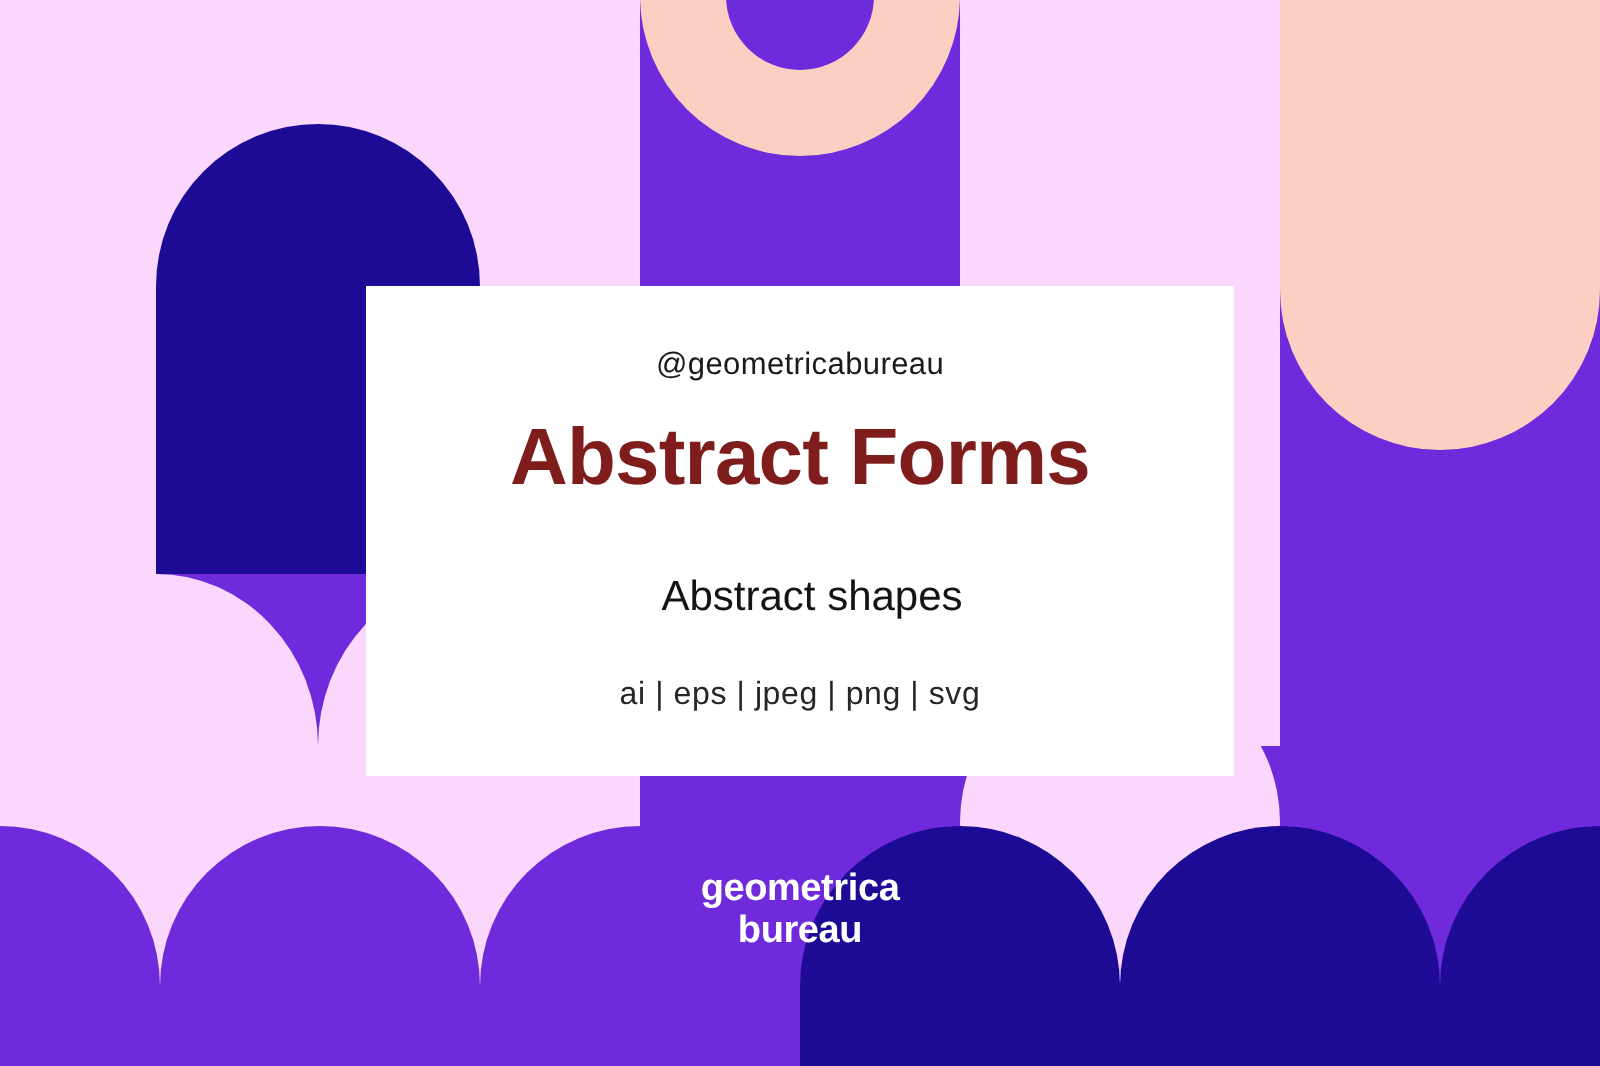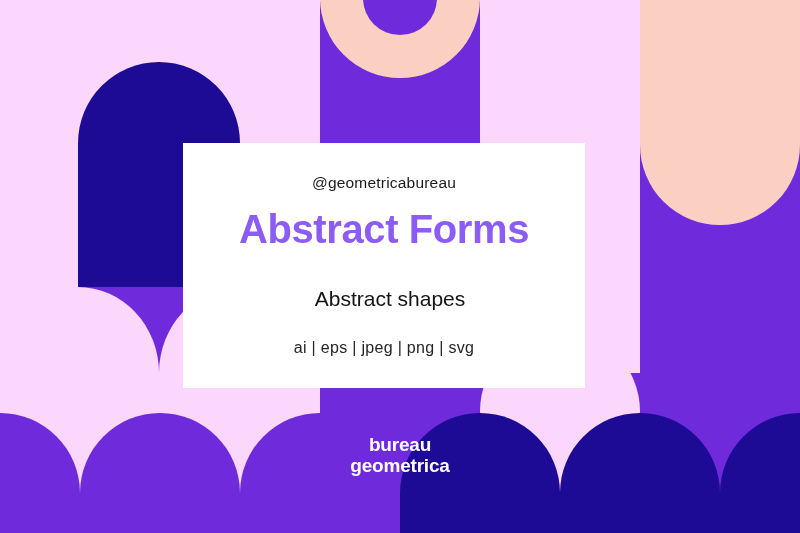--- a/index.html
+++ b/index.html
@@ -143,41 +143,41 @@
     width: 160px;
     height: 160px;
     border-radius: 50%;
     background: #fbd7fd;
   }
 
   
   #info-card {
     left: 183px;
     top: 143px;
-    width: 402px;
+    width: 434px;
     height: 245px;
     background: #ffffff;
     display: flex;
     flex-direction: column;
     align-items: center;
     justify-content: center;
     box-sizing: border-box;
     padding: 22px 20px;
   }
   #handle {
     font-size: 15.5px;
     color: #1b1b1b;
     letter-spacing: 0.2px;
     margin: 0 0 16px 0;
     font-weight: 400;
   }
   #poster-title {
     font-size: 40px;
     font-weight: 700;
-    color: #8b5cf6;
+    color: #7f1d1d;
     letter-spacing: -0.4px;
     margin: 0 0 36px 0;
     line-height: 1.05;
     text-align: left;
   }
   #poster-subtitle {
     font-size: 21px;
     font-weight: 400;
     color: #141414;
     text-align: center;
@@ -243,17 +243,17 @@
   <div class="layer" id="info-card">
     <p id="handle">@geometricabureau</p>
     <h1 id="poster-title">Abstract Forms</h1>
     <p id="poster-subtitle">
       <span>Abstract shapes</span><br>
     </p>
     <p id="file-formats">ai | eps | jpeg | png | svg</p>
   </div>
 
   <div class="layer" id="brand-logo">
+    <span>geometrica</span>
     <span>bureau</span>
-    <span>geometrica</span>
   </div>
 
 </div>
 
 </body></html>

